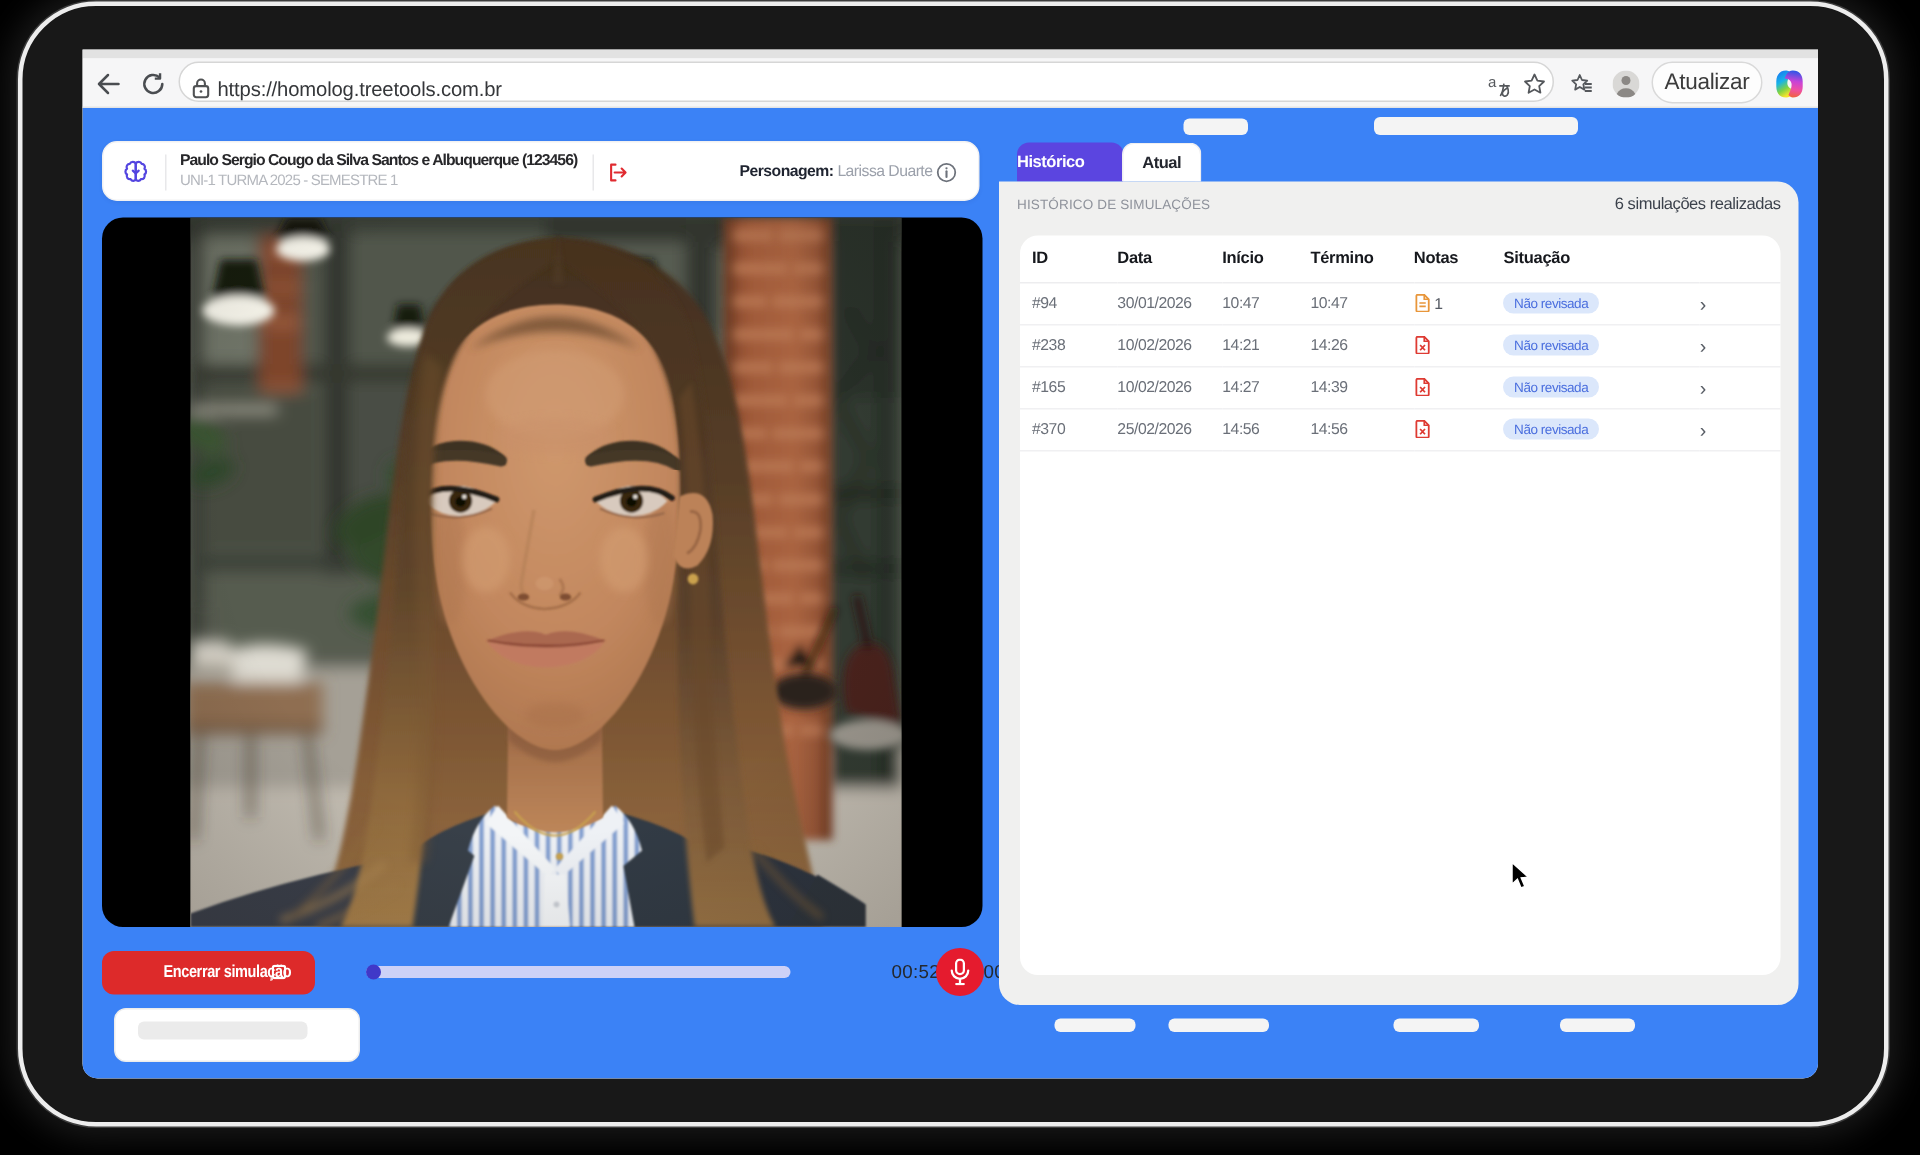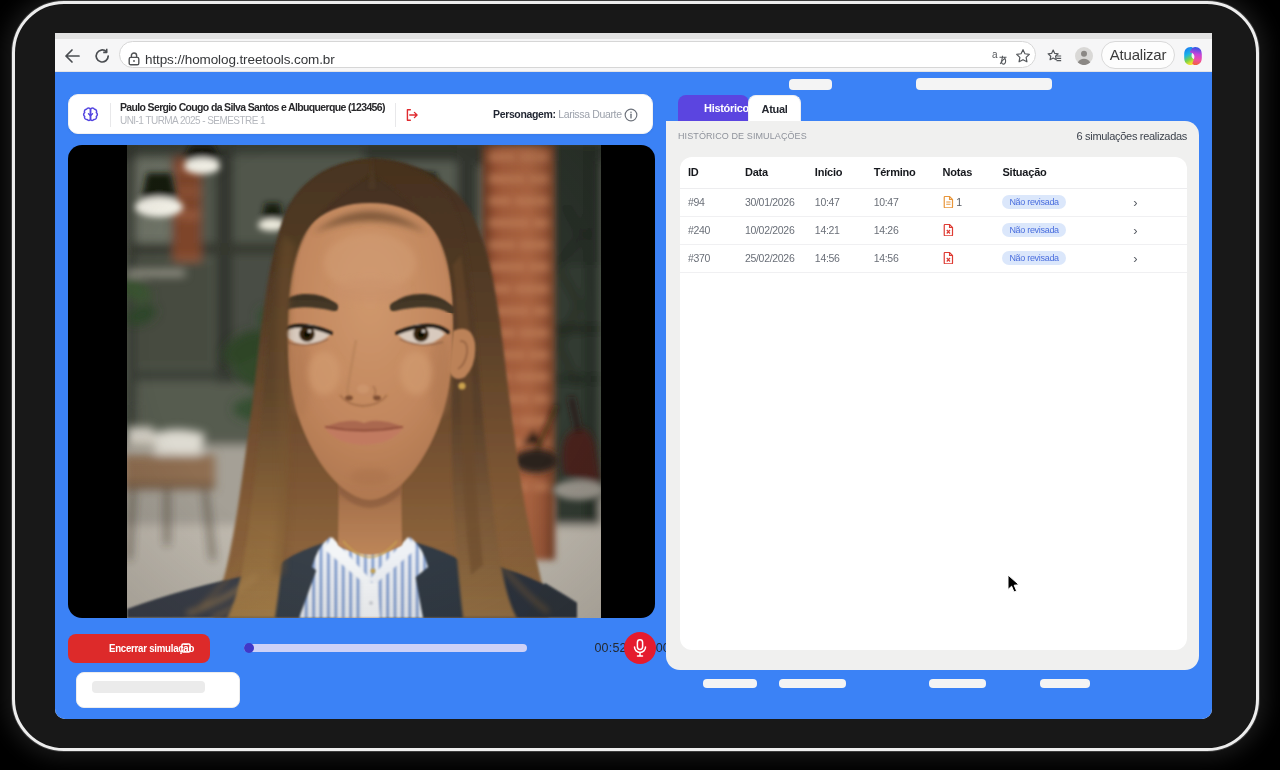--- a/index.html
+++ b/index.html
@@ -39,21 +39,21 @@
   
   #endbtn { left:13px; top:562px; width:142px; height:29px; background:#dd2a2a; border-radius:8px; color:#fff;
     font-size:11.5px; font-weight:bold; letter-spacing:-0.3px; text-align:right; line-height:29px; }
   #ptrack { left:189px; top:572px; width:283px; height:8px; background:#cdd1f7; border-radius:4px; }
   #pfill  { left:189px; top:571px; width:10px; height:10px; background:#4038c8; border-radius:5px; }
   #ptime  { left:485px; top:569px; width:130px; font-size:12.5px; color:#24292f; letter-spacing:0.2px; font-weight:400;text-align:right;}
   #micbtn { left:569px; top:560px; width:32px; height:32px; background:#e51b2e; border-radius:50%; }
 
   
   #tabH { left:623px; top:23px; width:71px; height:26px; background:#5b45e0; border-radius:8px 8px 0 0;
-    color:#fff; font-size:11px; font-weight:bold; text-align:right; line-height:26px; letter-spacing:-0.3px;}
+    color:#fff; font-size:11px; font-weight:bold; text-align:left; line-height:26px; letter-spacing:-0.3px;}
   #tabA { left:693px; top:23px; width:53px; height:26px; background:#fff; border:1px solid #efeff1; border-bottom:none;
     border-radius:8px 8px 0 0; color:#23262e; font-size:11px; font-weight:bold; text-align:center; line-height:26px; letter-spacing:-0.3px;}
   #panel { left:611px; top:49px; width:533px; height:549px; background:#f0f0ef; border-radius:0 14px 14px 14px; }
   #phead { left:12px; top:10px; font-size:9px; color:#8e929b; letter-spacing:0.1px; }
   #pcount{ right:12px; top:9px; font-size:11px; color:#3c424c; letter-spacing:-0.3px; position:absolute; }
   #tcard { left:14px; top:36px; width:507px; height:493px; background:#fff; border-radius:12px; }
 
   table#sim { border-collapse:collapse; position:absolute; left:0; top:0; width:507px; }
   #sim th { font-size:11px; color:#16181d; text-align:left; font-weight:bold; letter-spacing:-0.2px;
     height:31px; border-bottom:1px solid #ededef; }
@@ -545,24 +545,37 @@
                   <td class="c4">10:47</td>
               <td class="c5"><svg width="11" height="12" viewBox="0 0 20 24" style="vertical-align:-2px">
                       <path d="M3 1 H12 L18 7 V22 A1.5 1.5 0 0 1 16.5 23.5 H3 A1.5 1.5 0 0 1 1.5 22 V2.5 A1.5 1.5 0 0 1 3 1 Z" fill="none" stroke="#e8963b" stroke-width="2.4"></path>
                       <path d="M12 1 V7 H18" fill="none" stroke="#e8963b" stroke-width="2.2"></path>
                       <path d="M5.5 12 H14 M5.5 16.5 H14" stroke="#e8963b" stroke-width="2.2"></path>
                     </svg> <span style="color:#555a63">1</span></td>
               <td class="c6"><span class="chip">Não revisada</span></td>
                   <td class="c7"><span class="chev">›</span></td>
                 </tr>
             <tr>
-                  <td class="c1">#240</td>
+                  <td class="c1">#238</td>
                   <td class="c2">10/02/2026</td>
                   <td class="c3">14:21</td>
                   <td class="c4">14:26</td>
+              <td class="c5"><svg width="11" height="12" viewBox="0 0 20 24" style="vertical-align:-2px">
+                      <path d="M3 1 H12 L18 7 V22 A1.5 1.5 0 0 1 16.5 23.5 H3 A1.5 1.5 0 0 1 1.5 22 V2.5 A1.5 1.5 0 0 1 3 1 Z" fill="none" stroke="#de3b33" stroke-width="2.4"></path>
+                      <path d="M12 1 V7 H18" fill="none" stroke="#de3b33" stroke-width="2.2"></path>
+                      <path d="M6.5 12 L13 19 M13 12 L6.5 19" stroke="#de3b33" stroke-width="2.4"></path>
+                    </svg></td>
+              <td class="c6"><span class="chip">Não revisada</span></td>
+                  <td class="c7"><span class="chev">›</span></td>
+                </tr>
+            <tr>
+                  <td class="c1">#165</td>
+                  <td class="c2">10/02/2026</td>
+                  <td class="c3">14:27</td>
+                  <td class="c4">14:39</td>
               <td class="c5"><svg width="11" height="12" viewBox="0 0 20 24" style="vertical-align:-2px">
                       <path d="M3 1 H12 L18 7 V22 A1.5 1.5 0 0 1 16.5 23.5 H3 A1.5 1.5 0 0 1 1.5 22 V2.5 A1.5 1.5 0 0 1 3 1 Z" fill="none" stroke="#de3b33" stroke-width="2.4"></path>
                       <path d="M12 1 V7 H18" fill="none" stroke="#de3b33" stroke-width="2.2"></path>
                       <path d="M6.5 12 L13 19 M13 12 L6.5 19" stroke="#de3b33" stroke-width="2.4"></path>
                     </svg></td>
               <td class="c6"><span class="chip">Não revisada</span></td>
                   <td class="c7"><span class="chev">›</span></td>
                 </tr>
             <tr>
                   <td class="c1">#370</td>

